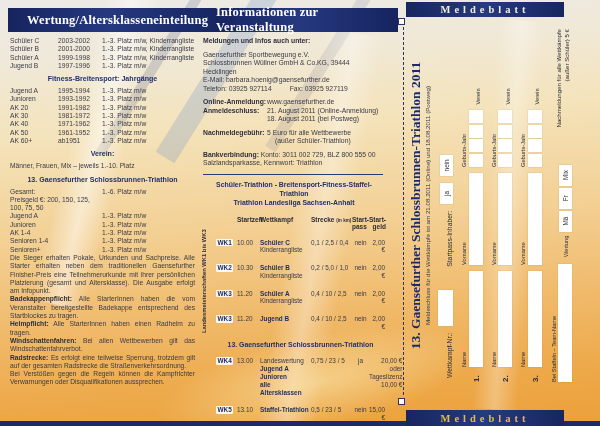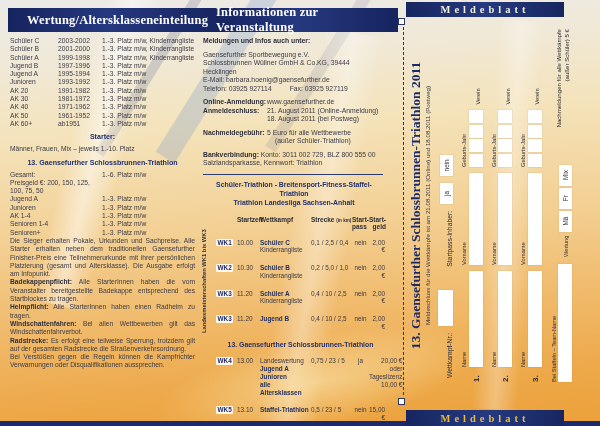--- a/index.html
+++ b/index.html
@@ -124,20 +124,21 @@
         <span>Schüler A</span>
         <span>1999-1998</span>
         <span>1.-3. Platz m/w, Kinderrangliste</span>
       </div>
     <div class="lrow">
         <span>Jugend B</span>
         <span>1997-1996</span>
         <span>1.-3. Platz m/w</span>
       </div>
 
+    <h4>Fitness-Breitensport: Jahrgänge</h4>
     <div class="lrow">
         <span>Jugend A</span>
         <span>1995-1994</span>
         <span>1.-3. Platz m/w</span>
       </div>
     <div class="lrow">
         <span>Junioren</span>
         <span>1993-1992</span>
         <span>1.-3. Platz m/w</span>
       </div>
@@ -160,21 +161,21 @@
         <span>AK 50</span>
         <span>1961-1952</span>
         <span>1.-3. Platz m/w</span>
       </div>
     <div class="lrow">
         <span>AK 60+</span>
         <span>ab1951</span>
         <span>1.-3. Platz m/w</span>
       </div>
 
-    <h4>Starter:</h4>
+    <h4>Verein:</h4>
     <div class="center">Männer, Frauen, Mix – jeweils 1.-10. Platz</div>
 
     <h4>13. Gaensefurther Schlossbrunnen-Triathlon</h4>
     <div class="l4row">
         <span>Gesamt:</span>
         <span>1.-6. Platz m/w</span>
       </div>
     <div class="l4row">
         <span>Preisgeld €: 200, 150, 125, 100, 75, 50</span>
         <span></span>

